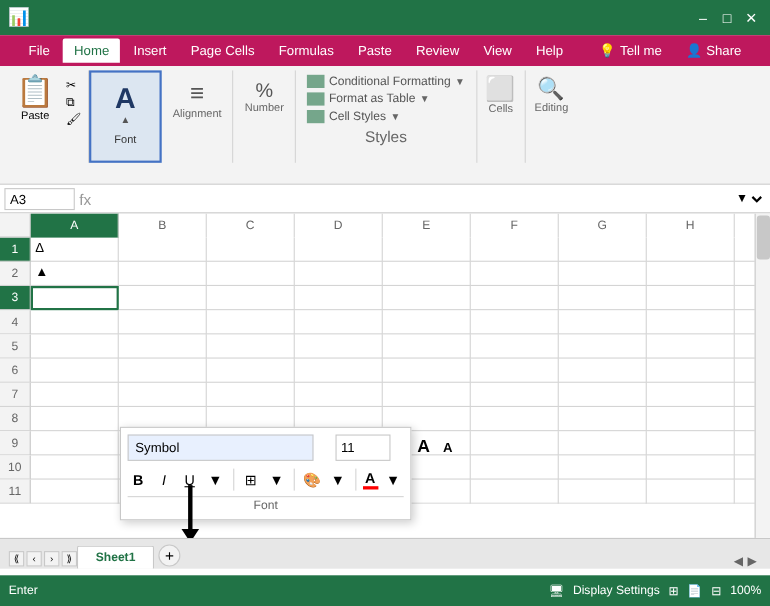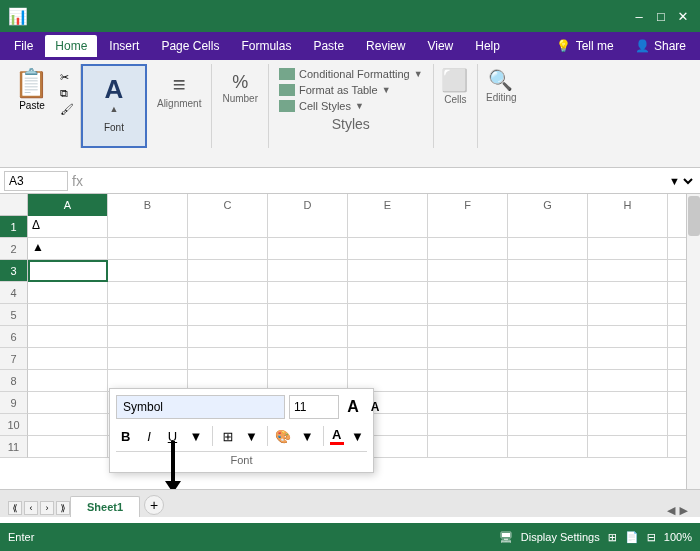--- a/index.html
+++ b/index.html
@@ -14,25 +14,25 @@
       align-items: center;
       justify-content: space-between;
       padding: 0 8px;
     }
     .title-bar-title { flex: 1; text-align: center; font-size: 12px; }
     .title-bar-controls { display: flex; gap: 4px; }
     .title-btn { width: 18px; height: 18px; background: transparent; border: none; color: white; cursor: pointer; font-size: 13px; display: flex; align-items: center; justify-content: center; }
 
     
     .menu-bar {
-      background: #4c1d95;
+      background: #be185d;
       height: 28px;
       display: flex;
       align-items: center;
-      padding: 0 4px;
+      padding: 0 16px;
       gap: 2px;
     }
     .menu-item {
       color: white;
       padding: 4px 10px;
       cursor: pointer;
       font-size: 12px;
       border-radius: 2px;
     }
     .menu-item.active { background: white; color: #217346; border-radius: 2px 2px 0 0; }
@@ -228,21 +228,21 @@
       position: absolute;
       left: 109px;
       top: 194px;
       width: 265px;
       background: white;
       border: 1px solid #c8c8c8;
       box-shadow: 2px 2px 8px rgba(0,0,0,0.2);
       z-index: 100;
       padding: 6px;
     }
-    .font-popup-row1 { display: flex; gap: 4px; margin-bottom: 6px; }
+    .font-popup-row1 { display: flex; gap: 20px; margin-bottom: 6px; }
     .font-name-input {
       flex: 1;
       border: 1px solid #c8c8c8;
       height: 24px;
       padding: 0 6px;
       font-size: 12px;
       background: #e8f0fe;
     }
     .font-size-input {
       width: 50px;

